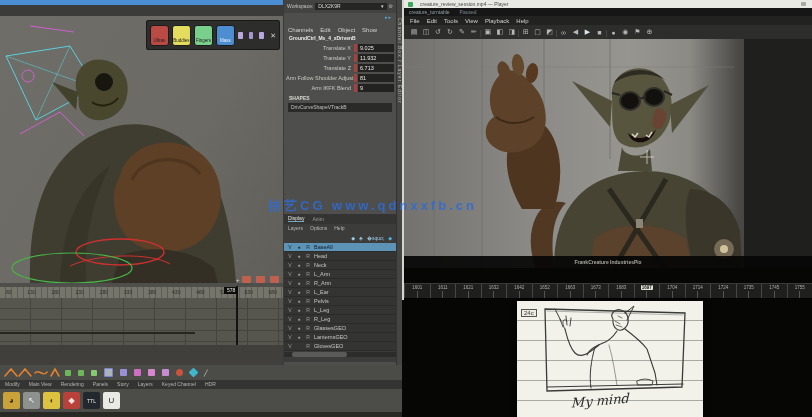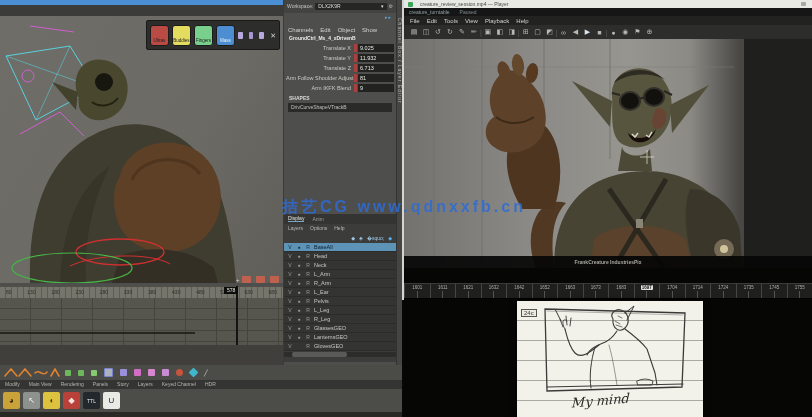--- a/index.html
+++ b/index.html
@@ -512,14 +512,14 @@
 
           <path d="M30,86 L166,83" stroke-width="1.2"></path>
           <path d="M120,80 q8,-4 16,0 l-1,4 l-14,0 Z" stroke-width="0.9"></path>
         </g>
       </svg>
       <div style="position:absolute;left:55px;top:92px;font-family:'DejaVu Serif',serif;font-style:italic;
                   font-size:13px;color:#2c2c28;transform:rotate(-5deg) skewX(-8deg)">My mind</div>
     </div>
   </div>
 
-  <div class="abs" style="left:282px;top:197px;font-size:16px;font-weight:bold;letter-spacing:3px;color:#2e6cd6;opacity:0.85;white-space:nowrap;z-index:50">拮艺CG  www.qdnxxfb.cn</div>
+  <div class="abs" style="left:268px;top:197px;font-size:13px;font-weight:bold;letter-spacing:3px;color:#2e6cd6;opacity:0.85;white-space:nowrap;z-index:50">拮艺CG  www.qdnxxfb.cn</div>
 </div>
 
 </body></html>

